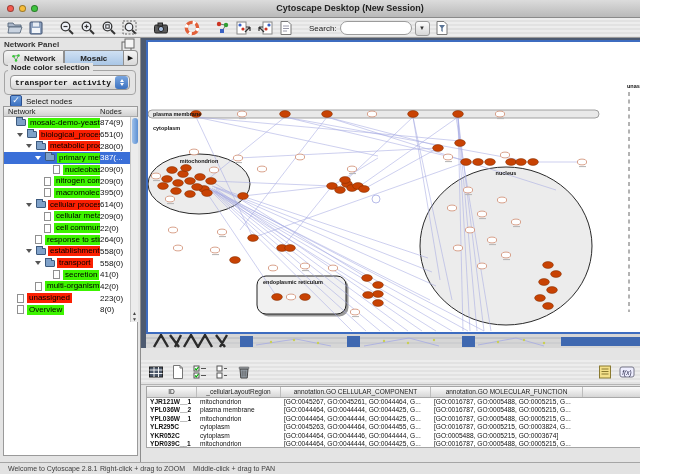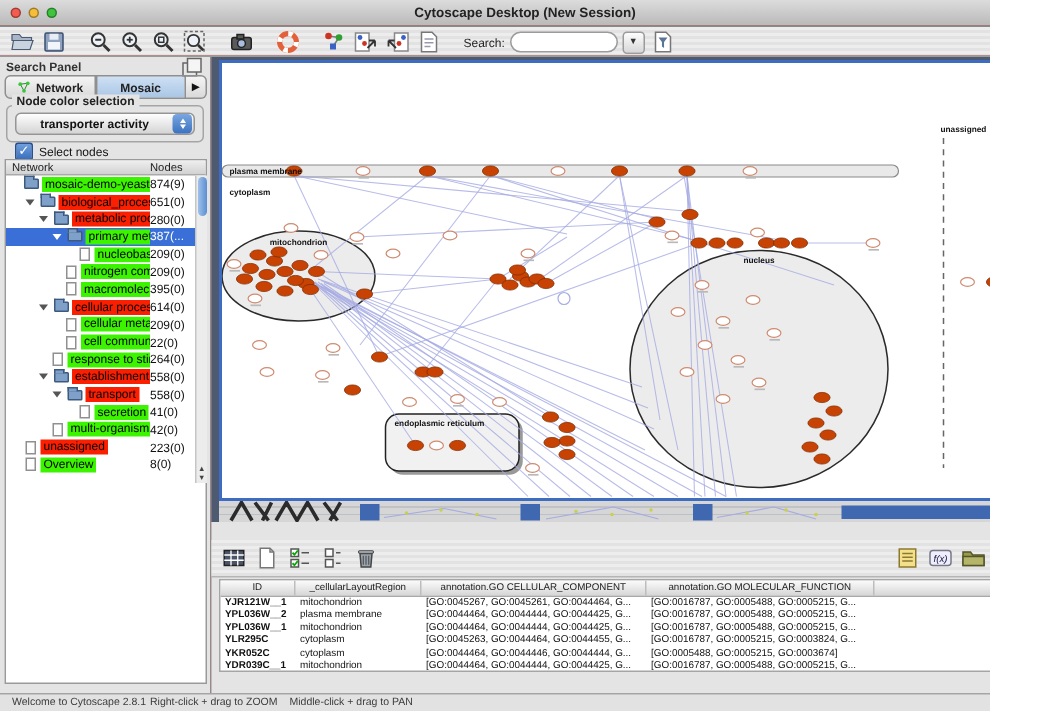--- a/index.html
+++ b/index.html
@@ -1,17 +1,17 @@
 <!DOCTYPE html>
 <html><head>
 <meta charset="utf-8">
 <style>
   html,body{margin:0;padding:0;}
-  #app{position:relative;width:640px;height:474px;overflow:hidden;background:#b91c1c;
-       font-family:"Liberation Sans",sans-serif;padding-left:20px;-webkit-font-smoothing:antialiased;}
+  #app{position:relative;width:640px;height:474px;overflow:hidden;background:#8b5cf6;
+       font-family:"Liberation Sans",sans-serif;-webkit-font-smoothing:antialiased;}
   .abs{position:absolute;}
   
   #titlebar{left:0;top:0;width:700px;height:17px;background:linear-gradient(#dcdcdc,#b9b9b9);
             border-bottom:1px solid #8a8a8a;}
   #titlebar .title{width:100%;text-align:center;font-size:9px;font-weight:bold;color:#222;line-height:17px;}
   .lights{left:7px;top:5px;display:flex;gap:5px;}
   .light{width:7px;height:7px;border-radius:50%;border:1px solid rgba(0,0,0,.35);box-sizing:border-box;}
   .l-red{background:#f45c50;} .l-yel{background:#f6bd3b;} .l-grn{background:#3fc43f;}
   #toolbar{left:0;top:18px;width:700px;height:20px;
            background:repeating-linear-gradient(180deg,#ededed 0 2px,#e2e2e2 2px 4px);
@@ -33,21 +33,21 @@
   #cp-tabs{left:3px;top:12px;width:135px;height:16px;display:flex;align-items:stretch;}
   .cp-tab{flex:1;display:flex;align-items:center;justify-content:center;gap:3px;font-size:8px;font-weight:bold;color:#222;
           border:1px solid #8f8f8f;background:linear-gradient(#f5f5f5,#d9d9d9);}
   .cp-tab:first-child{border-radius:4px 0 0 4px;}
   .cp-tab.sel{background:linear-gradient(#cfe0f3,#a9c6e6);}
   #cp-tab-arrow{width:13px;border:1px solid #8f8f8f;border-left:none;border-radius:0 4px 4px 0;
                 background:linear-gradient(#f5f5f5,#d9d9d9);display:flex;align-items:center;justify-content:center;font-size:7px;color:#111;}
   #cp-group{left:4px;top:32px;width:132px;height:25px;border:1px solid #a5a5a5;border-radius:4px;box-sizing:border-box;}
   #cp-group-label{left:8px;top:25px;background:#e4e4e4;padding:0 3px;font-size:8px;font-weight:bold;color:#222;}
   #cp-combo{left:10px;top:37px;width:120px;height:15px;border:1px solid #959595;border-radius:4px;
-            background:linear-gradient(#fefefe,#d4d4d4);display:flex;align-items:center;box-sizing:border-box;}
+            background:linear-gradient(#fefefe,#d4d4d4);display:flex;align-items:center;box-sizing:border-box;font-family:Liberation Mono, monospace;}
   #cp-combo .v{flex:1;text-align:center;font-size:8px;font-weight:bold;color:#111;}
   #cp-combo .caps{width:13px;height:13px;margin-right:1px;border-radius:3px;background:linear-gradient(#7aa6e0,#3c72c0);
                   display:flex;flex-direction:column;align-items:center;justify-content:center;gap:1px;}
   .tri-u{width:0;height:0;border-left:2.5px solid transparent;border-right:2.5px solid transparent;border-bottom:3px solid #fff;}
   .tri-d{width:0;height:0;border-left:2.5px solid transparent;border-right:2.5px solid transparent;border-top:3px solid #fff;}
   #cp-check{left:10px;top:57px;display:flex;align-items:center;gap:4px;}
   #cp-check .box{width:10px;height:10px;border-radius:2px;background:linear-gradient(#6f9fdd,#3a6fc0);border:1px solid #2a4f8f;
                  color:#fff;font-size:9px;line-height:9px;text-align:center;}
   #cp-check .lbl{font-size:8px;color:#111;}
   #tree-box{left:3px;top:68px;width:135px;height:350px;background:#fff;border:1px solid #9a9a9a;box-sizing:border-box;}
@@ -220,21 +220,21 @@
           <svg viewBox="0 0 16 16">
             <path d="M3 1.5h7l3 3V14.5H3z" fill="#fff" stroke="#777"></path>
             <path d="M5 5h6l-2.3 3v4l-1.4-1V8z" fill="#5b7596"></path>
           </svg>
         </span>
     </span>
   </div>
 
   <div class="abs" id="control-panel">
     <div class="abs" id="cp-header">
-      <span class="t">Search Panel</span>
+      <span class="t">Network Panel</span>
       <span class="icon" id="cp-float-icon">
           <svg viewBox="0 0 16 16">
             <rect x="2" y="5" width="9" height="9" fill="#e8e8e8" stroke="#666"></rect>
             <rect x="5" y="2" width="9" height="9" fill="#f5f5f5" stroke="#666"></rect>
           </svg>
         </span>
     </div>
     <div class="abs" id="cp-tabs">
         <div class="cp-tab">
           <span class="icon" style="width: 10px; height: 10px;">

